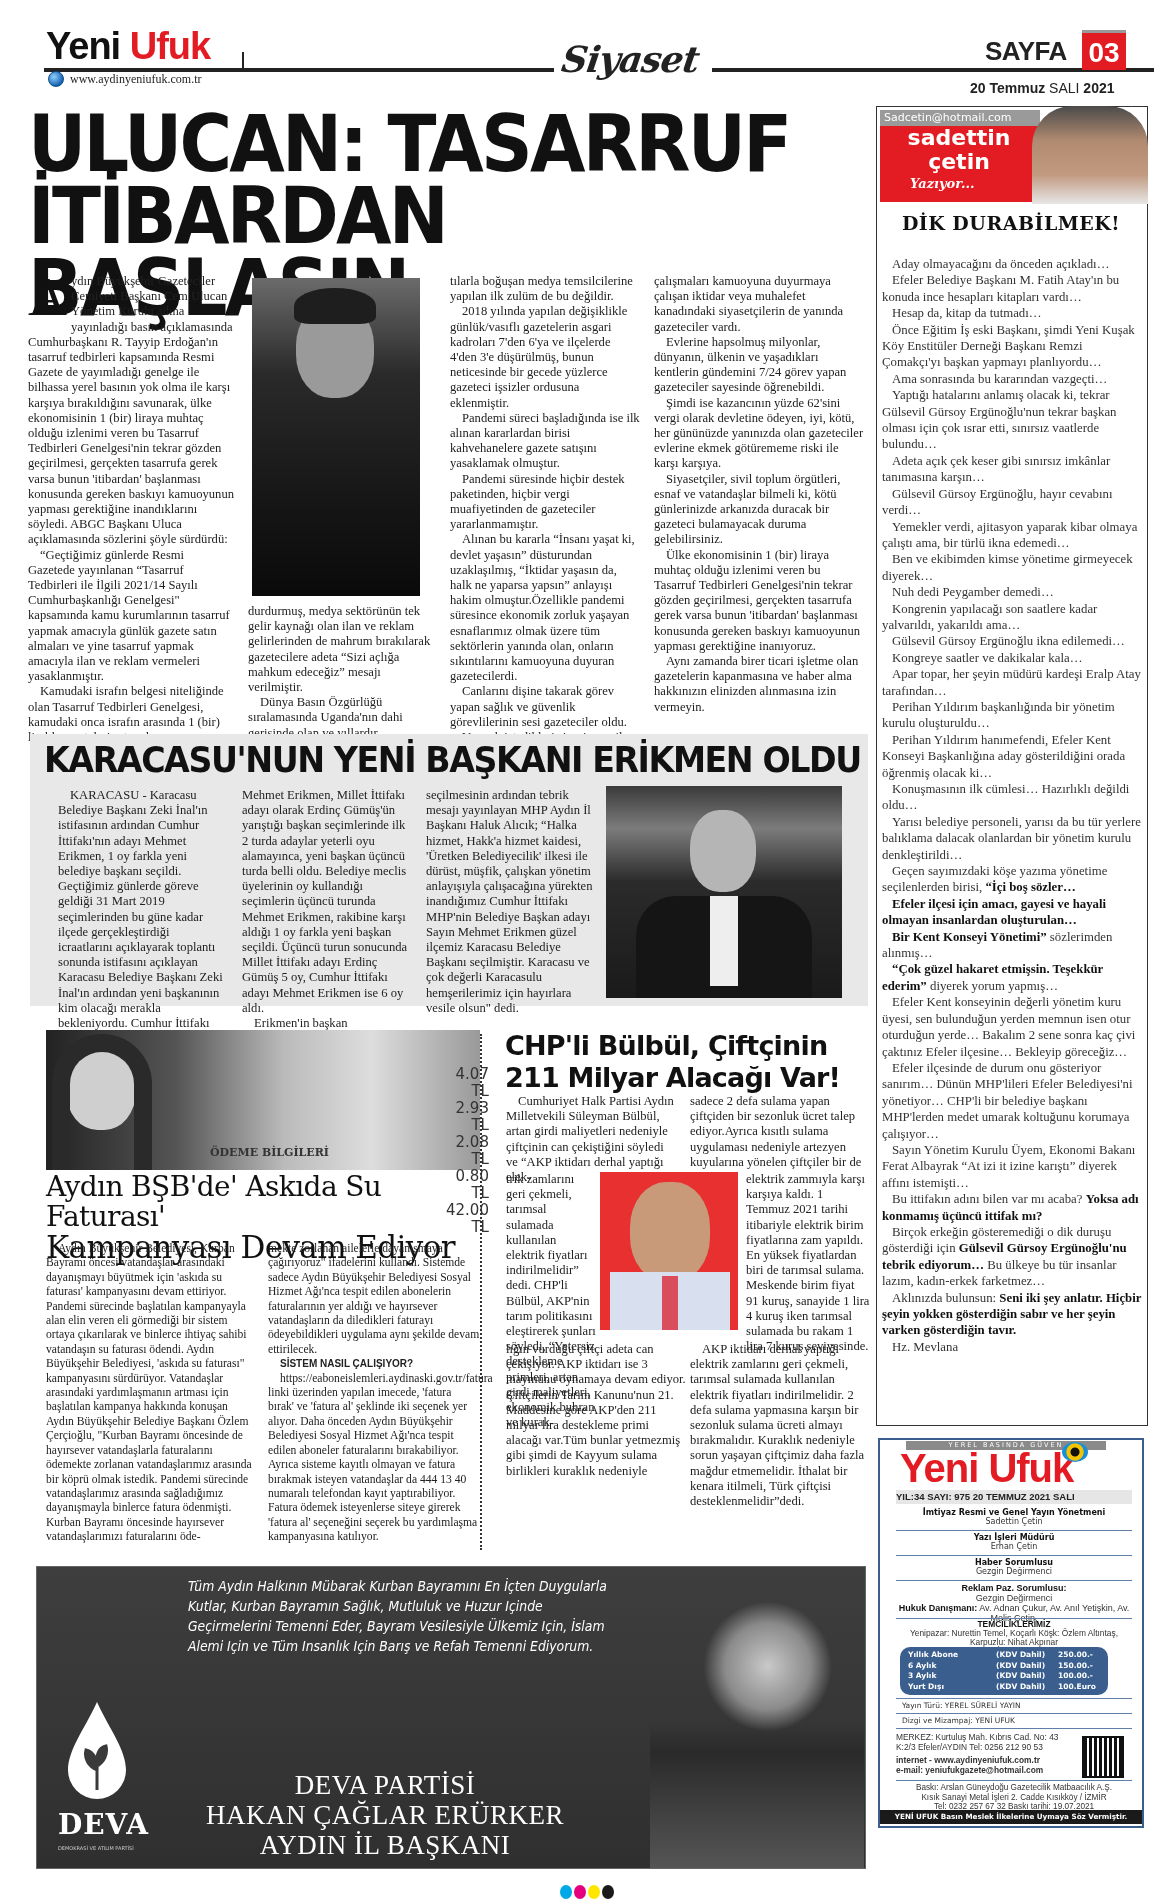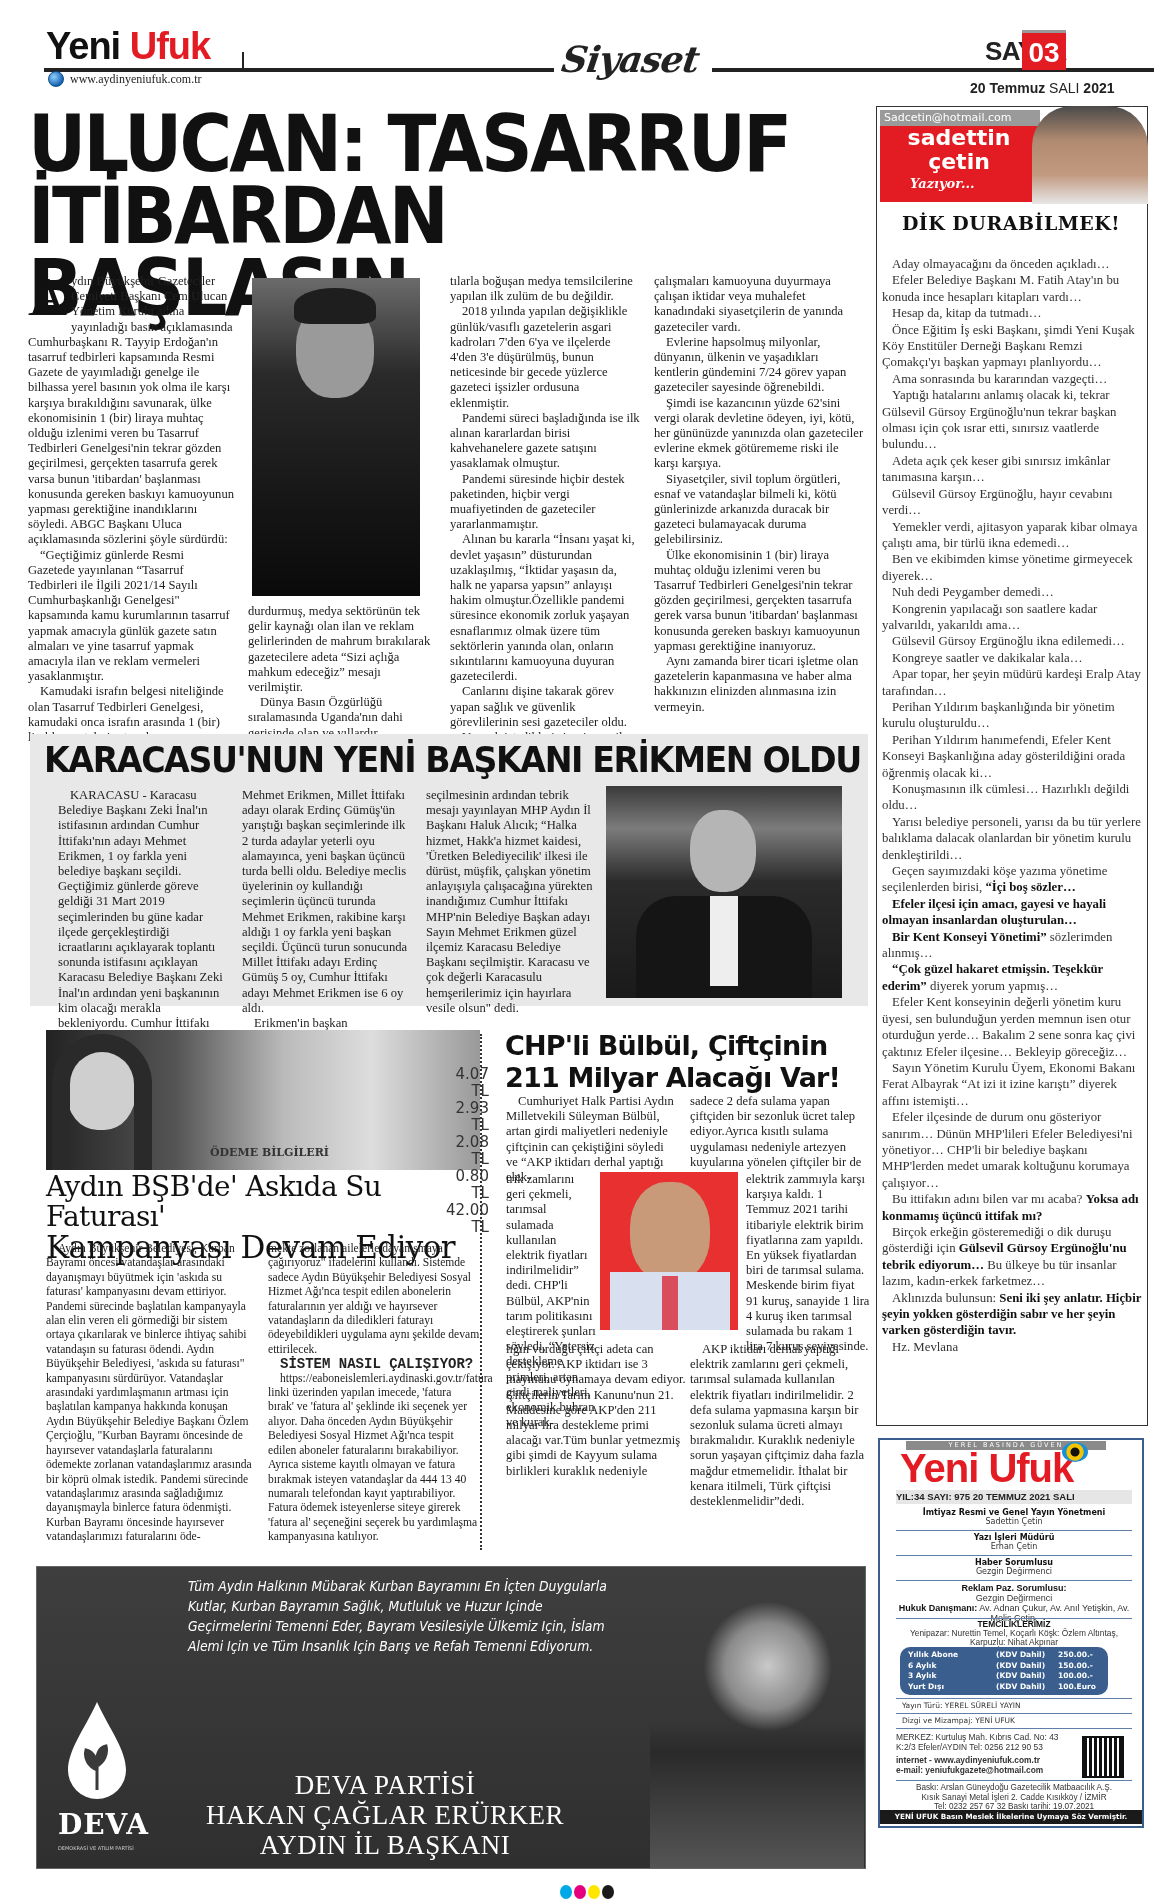--- a/index.html
+++ b/index.html
@@ -10,21 +10,21 @@
 
 #logo{left:46px;top:26px;font-family:"Liberation Sans",sans-serif;font-weight:bold;font-size:38px;letter-spacing:-1px;line-height:40px}
 #logo .a{color:#111}#logo .b{color:#e31b23}
 #logo-bar{left:242px;top:52px;width:2px;height:18px;background:#222}
 #head-rule1{left:44px;top:68px;width:510px;height:4px;background:#222}
 #head-rule2{left:712px;top:68px;width:442px;height:4px;background:#222}
 #globe{left:48px;top:71px;width:16px;height:16px;border-radius:50%;background:radial-gradient(circle at 35% 35%,#8fd0ff,#1663b0 70%);border:1px solid #0b4a8a}
 #site-url{left:70px;top:72px;font-size:12px;font-family:"Liberation Serif",serif;color:#222}
 #section{left:562px;top:38px;font-family:"DejaVu Serif",serif;font-style:italic;font-weight:bold;font-size:36px;transform:skewX(-8deg);letter-spacing:-1px}
 #sayfa{left:985px;top:36px;font-family:"Liberation Sans",sans-serif;font-weight:bold;font-size:26px;color:#222;letter-spacing:-0.5px}
-#sayfa-no{left:1022px;top:30px;width:44px;height:40px;background:#e31b23;color:#fff;font-family:"Liberation Sans",sans-serif;font-weight:bold;font-size:28px;text-align:center;line-height:40px;border-top:3px solid #999}
+#sayfa-no{left:1082px;top:30px;width:44px;height:40px;background:#e31b23;color:#fff;font-family:"Liberation Sans",sans-serif;font-weight:bold;font-size:28px;text-align:center;line-height:40px;border-top:3px solid #999}
 #date{left:970px;top:80px;font-family:"Liberation Sans",sans-serif;font-size:14px;font-weight:bold;color:#222}
 #date .d{font-weight:normal}
 
 #h1{left:28px;top:108px;width:840px;font-family:"DejaVu Sans",sans-serif;font-weight:bold;font-size:78px;line-height:72px;letter-spacing:-3px;color:#111;transform:scaleX(0.92);transform-origin:left top}
 
 .body-txt{font-family:"Liberation Serif","DejaVu Serif",serif;font-size:12.6px;line-height:15.2px;color:#222}
 #a1c1{left:28px;top:274px;width:206px}
 #dropcap{float:left;font-size:54px;line-height:46px;margin-right:4px;font-family:"Liberation Serif",serif;color:#111}
 #a1photo{left:252px;top:278px;width:168px;height:318px;background:linear-gradient(180deg,#6b6b6b 0%,#2a2a2a 30%,#161616 70%,#0a0a0a 100%)}
 #a1c2{left:248px;top:604px;width:190px}
@@ -35,21 +35,21 @@
 #kh{left:44px;top:740px;font-family:"DejaVu Sans",sans-serif;font-weight:bold;font-size:35px;letter-spacing:-1.5px;color:#111;transform:scaleX(0.95);transform-origin:left top;white-space:nowrap}
 #kc1{left:58px;top:788px;width:168px}
 #kc2{left:242px;top:788px;width:166px}
 #kc3{left:426px;top:788px;width:170px}
 #kphoto{left:606px;top:786px;width:236px;height:212px;background:linear-gradient(180deg,#3a3a3a 0%,#7c7c7c 20%,#2b2b2b 45%,#1a1a1a 100%)}
 
 #sphoto{left:46px;top:1030px;width:434px;height:140px;background:linear-gradient(90deg,#222 0%,#555 30%,#bbb 55%,#ddd 75%,#999 100%)}
 #sh{left:46px;top:1172px;width:440px;font-family:"DejaVu Serif",serif;font-size:28px;line-height:30px;color:#111;letter-spacing:-0.6px}
 #sc1{left:46px;top:1242px;width:210px}
 #sc2{left:268px;top:1242px;width:212px}
-#sub{font-family:Liberation Mono, monospace;font-weight:bold;font-size:14px;text-indent:12px}
+#sub{font-family:Liberation Sans, sans-serif;font-weight:bold;font-size:10px;text-indent:12px}
 #vdots{left:480px;top:1034px;width:0;height:516px;border-left:2px dotted #333}
 
 #ch{left:505px;top:1030px;width:370px;font-family:"DejaVu Sans",sans-serif;font-weight:bold;font-size:27px;line-height:32px;letter-spacing:-0.8px;color:#111}
 #cc1a{left:506px;top:1094px;width:170px}
 #cc2a{left:690px;top:1094px;width:178px}
 #cphoto{left:600px;top:1172px;width:138px;height:158px;background:linear-gradient(180deg,#e83030 0%,#e83030 100%);overflow:hidden}
 #cphoto .face{position:absolute;left:30px;top:10px;width:80px;height:100px;border-radius:45%;background:#c99a7a}
 #cphoto .shirt{position:absolute;left:10px;top:100px;width:120px;height:70px;background:#d8e0ef}
 #cphoto .tie{position:absolute;left:62px;top:104px;width:16px;height:60px;background:#d94d5c}
 #cc1b{left:506px;top:1172px;width:90px}
@@ -240,22 +240,22 @@
   <p>Apar topar, her şeyin müdürü kardeşi Eralp Atay tarafından…</p>
   <p>Perihan Yıldırım başkanlığında bir yönetim kurulu oluşturuldu…</p>
   <p>Perihan Yıldırım hanımefendi, Efeler Kent Konseyi Başkanlığına aday gösterildiğini orada öğrenmiş olacak ki…</p>
   <p>Konuşmasının ilk cümlesi… Hazırlıklı değildi oldu…</p>
   <p>Yarısı belediye personeli, yarısı da bu tür yerlere balıklama dalacak olanlardan bir yönetim kurulu denkleştirildi…</p>
   <p><span>Geçen sayımızdaki köşe yazıma yönetime seçilenlerden birisi,</span> <b>“İçi boş sözler…</b></p>
   <p><b>Efeler ilçesi için amacı, gayesi ve hayali olmayan insanlardan oluşturulan…</b></p>
   <p><b>Bir Kent Konseyi Yönetimi”</b> <span>sözlerimden alınmış…</span></p>
   <p><b>“Çok güzel hakaret etmişsin. Teşekkür ederim”</b> <span>diyerek yorum yapmış…</span></p>
   <p>Efeler Kent konseyinin değerli yönetim kuru üyesi, sen bulunduğun yerden memnun isen otur oturduğun yerde… Bakalım 2 sene sonra kaç çivi çaktınız Efeler ilçesine… Bekleyip göreceğiz…</p>
+  <p>Efeler ilçesinde de durum onu gösteriyor sanırım… Dünün MHP'lileri Efeler Belediyesi'ni yönetiyor… CHP'li bir belediye başkanı MHP'lerden medet umarak koltuğunu korumaya çalışıyor…</p>
   <p>Sayın Yönetim Kurulu Üyem, Ekonomi Bakanı Ferat Albayrak “At izi it izine karıştı” diyerek affını istemişti…</p>
-  <p>Efeler ilçesinde de durum onu gösteriyor sanırım… Dünün MHP'lileri Efeler Belediyesi'ni yönetiyor… CHP'li bir belediye başkanı MHP'lerden medet umarak koltuğunu korumaya çalışıyor…</p>
   <p><span>Bu ittifakın adını bilen var mı acaba?</span> <b>Yoksa adı konmamış üçüncü ittifak mı?</b></p>
   <p><span>Birçok erkeğin gösteremediği o dik duruşu gösterdiği için</span> <b>Gülsevil Gürsoy Ergünoğlu'nu tebrik ediyorum…</b> <span>Bu ülkeye bu tür insanlar lazım, kadın-erkek farketmez…</span></p>
   <p><span>Aklınızda bulunsun:</span> <b>Seni iki şey anlatır. Hiçbir şeyin yokken gösterdiğin sabır ve her şeyin varken gösterdiğin tavır.</b></p>
   <p>Hz. Mevlana</p>
 </div>
 
 <div class="abs" id="imp"></div>
 <div class="abs" id="imp-tag">YEREL BASINDA GÜVEN</div>
 <div class="abs" id="imp-logo">Yeni Ufuk</div>
 <div class="abs" id="imp-eye"></div>

